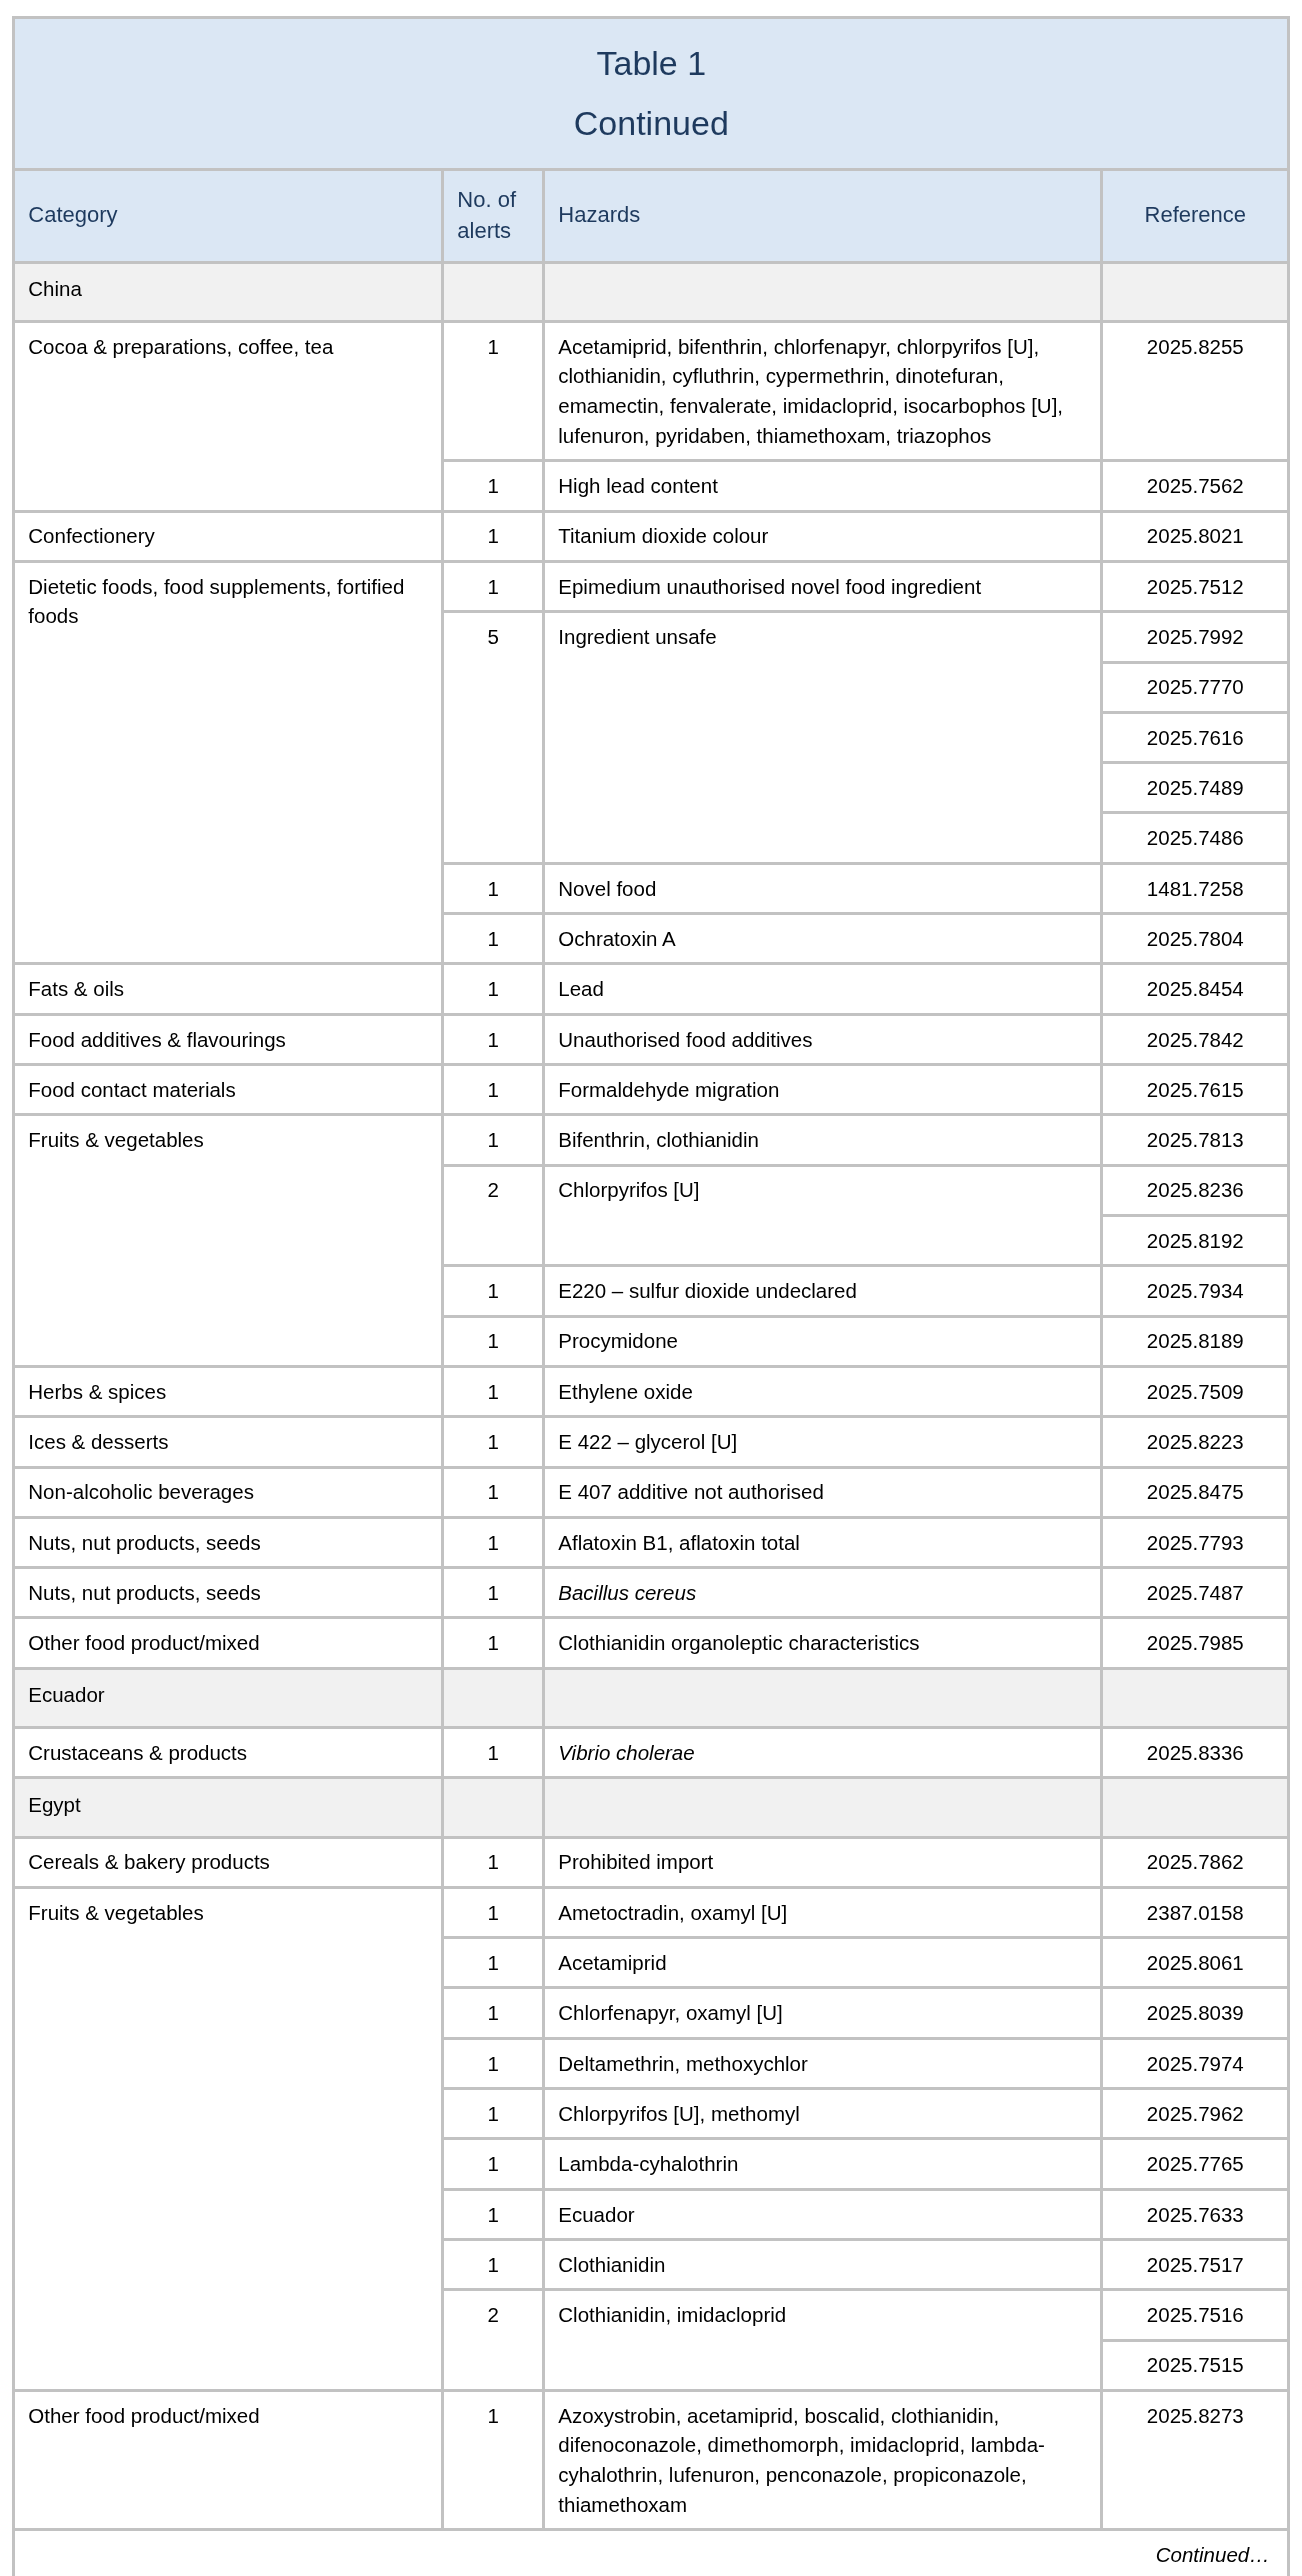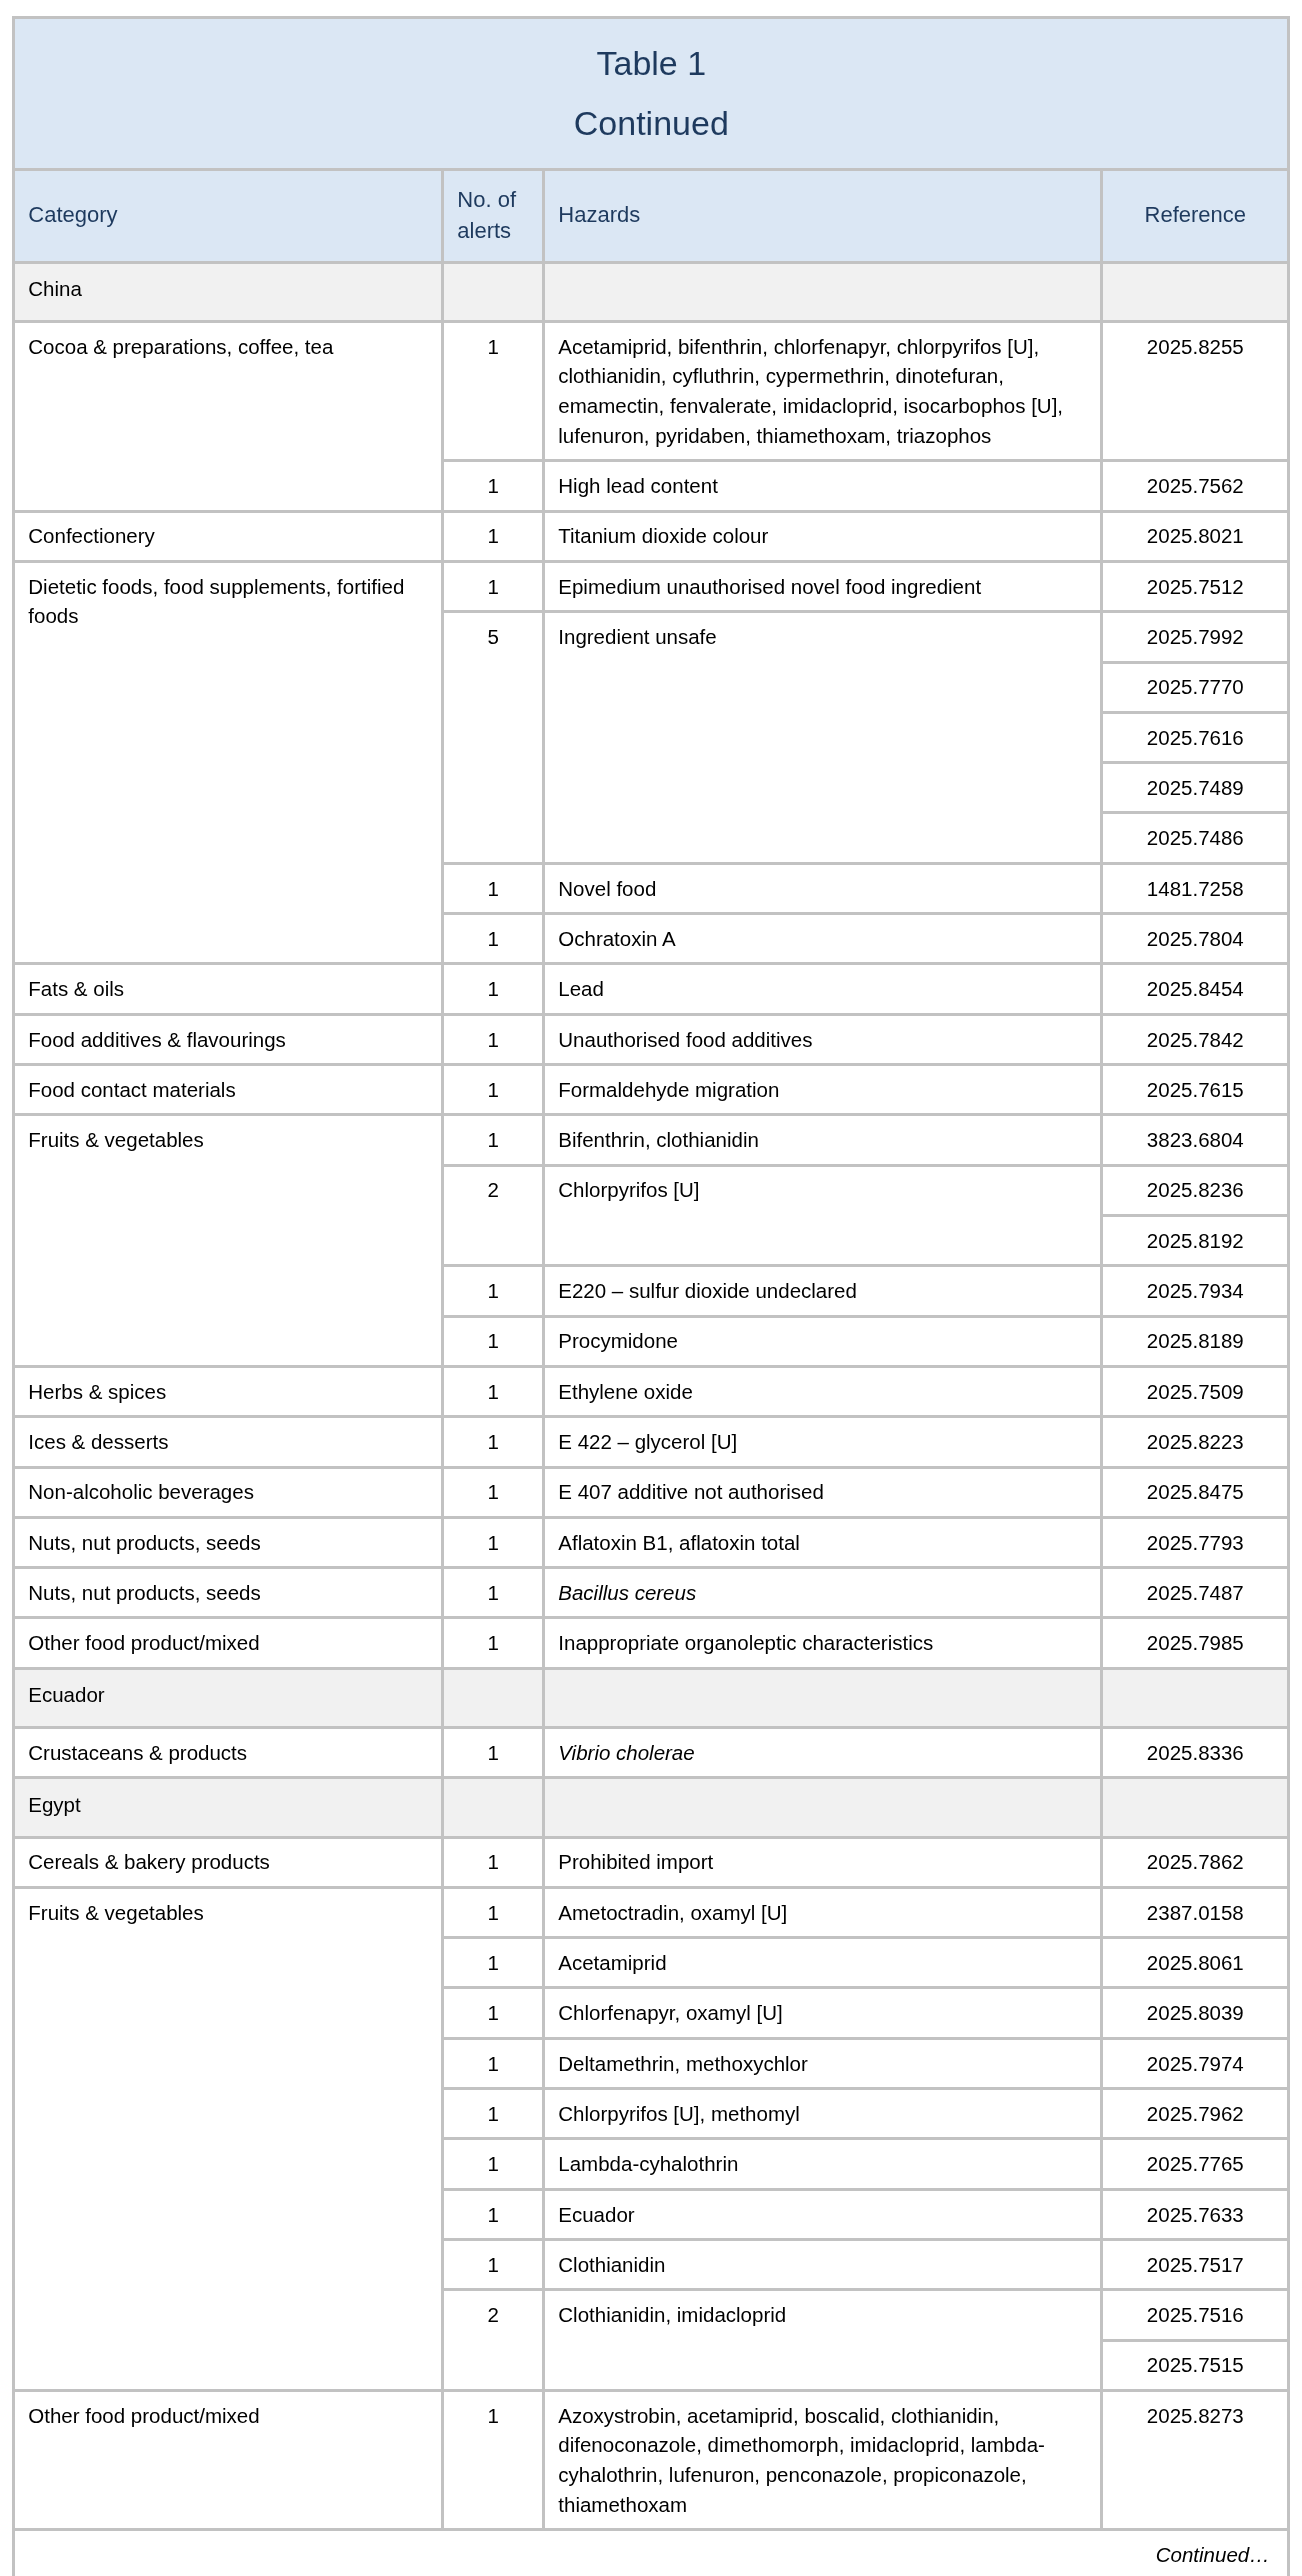--- a/index.html
+++ b/index.html
@@ -175,21 +175,21 @@
         <tr>
           <td class="category-cell">Food contact materials</td>
           <td class="alerts-cell">1</td>
           <td class="hazard-cell">Formaldehyde migration</td>
           <td class="reference-cell">2025.7615</td>
         </tr>
         <tr>
           <td class="category-cell" rowspan="5">Fruits &amp; vegetables</td>
           <td class="alerts-cell">1</td>
           <td class="hazard-cell">Bifenthrin, clothianidin</td>
-          <td class="reference-cell">3823.6804</td>
+          <td class="reference-cell">2025.7813</td>
         </tr>
         <tr>
           <td class="alerts-cell" rowspan="2">2</td>
           <td class="hazard-cell" rowspan="2">Chlorpyrifos [U]</td>
           <td class="reference-cell">2025.8236</td>
         </tr>
         <tr>
           <td class="reference-cell">2025.8192</td>
         </tr>
         <tr>
@@ -228,21 +228,21 @@
         </tr>
         <tr>
           <td class="category-cell">Nuts, nut products, seeds</td>
           <td class="alerts-cell">1</td>
           <td class="hazard-cell italic">Bacillus cereus</td>
           <td class="reference-cell">2025.7487</td>
         </tr>
         <tr>
           <td class="category-cell">Other food product/mixed</td>
           <td class="alerts-cell">1</td>
-          <td class="hazard-cell">Inappropriate organoleptic characteristics</td>
+          <td class="hazard-cell">Clothianidin organoleptic characteristics</td>
           <td class="reference-cell">2025.7985</td>
         </tr>
         <tr class="section-row">
           <td class="category-cell">Ecuador</td>
           <td class="alerts-cell"></td>
           <td class="hazard-cell"></td>
           <td class="reference-cell"></td>
         </tr>
         <tr>
           <td class="category-cell">Crustaceans &amp; products</td>

